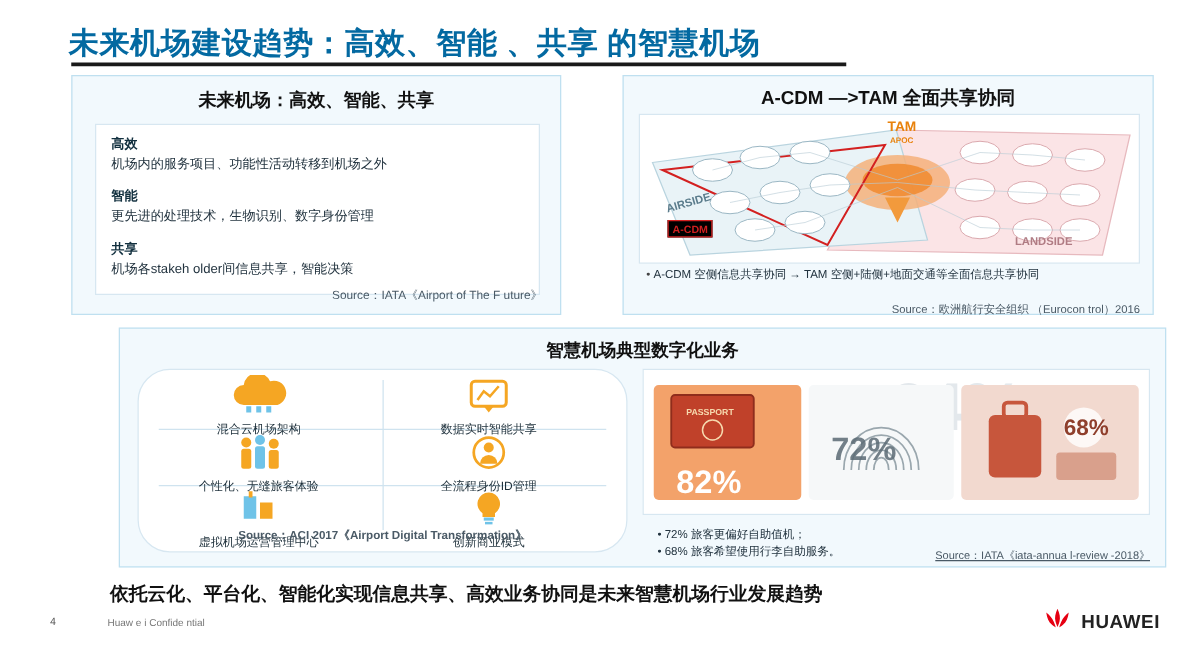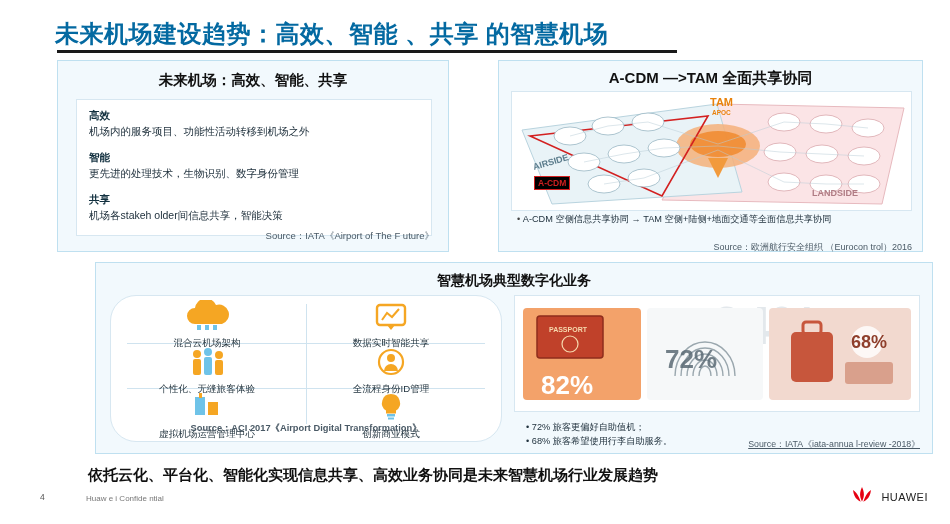--- a/index.html
+++ b/index.html
@@ -78,21 +78,21 @@
   
   .footer-line{
     position:absolute;left:88px;top:466px;
     font-size:15px;font-weight:bold;color:#111;white-space:nowrap;
   }
   .page-num{position:absolute;left:40px;top:492px;font-size:8.5px;color:#555;}
   .confidential{position:absolute;left:86px;top:494px;font-size:8px;color:#777;}
   .huawei{
     position:absolute;right:22px;top:486px;display:flex;align-items:center;gap:6px;
   }
-  .huawei-text{font-size:11px;font-weight:normal;color:#222;letter-spacing:0.5px;}
+  .huawei-text{font-size:15px;font-weight:bold;color:#222;letter-spacing:0.5px;}
   .acdm-label{position:absolute;font-size:7px;font-weight:bold;}
   .tam-lbl{color:#e8820c;font-size:11px;}
   .acdm-lbl{color:#cf2020;font-size:8.5px;font-weight:bold;}
 </style>
 </head>
 <body>
 
 <div class="slide">
 
   <div class="slide-title">未来机场建设趋势：高效、智能 、共享 的智慧机场</div>

